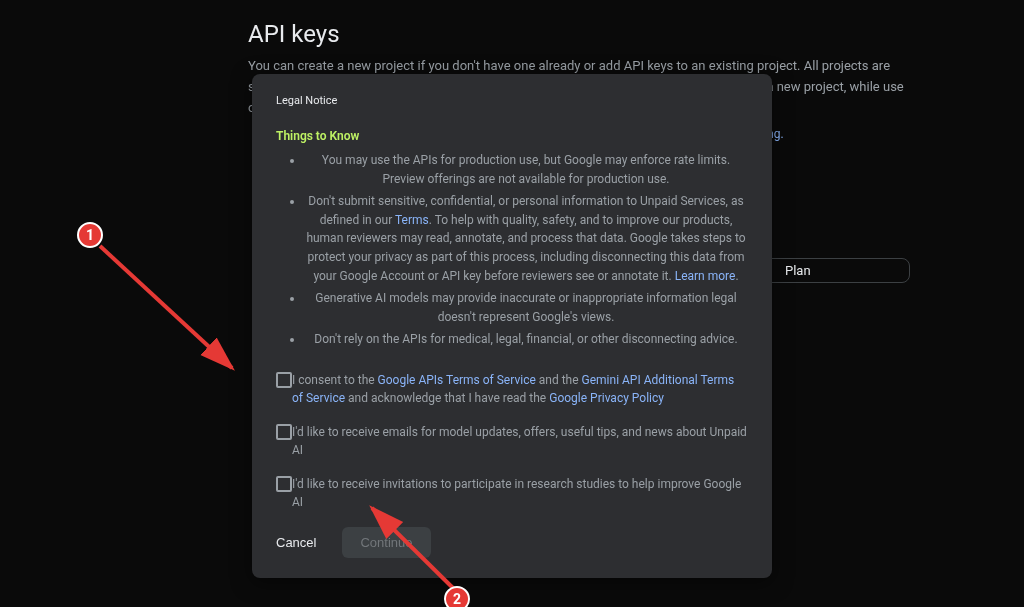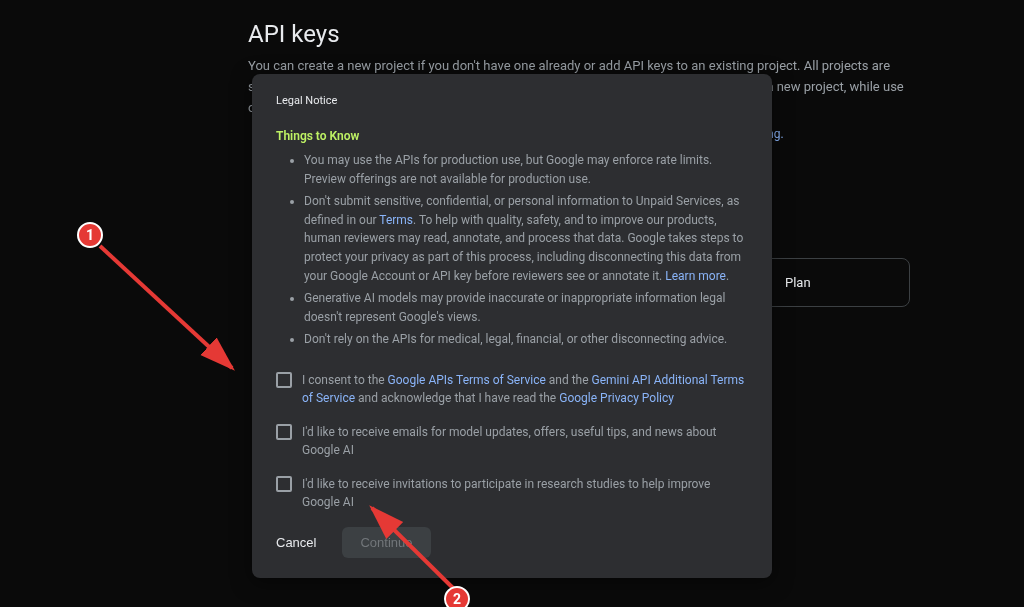--- a/index.html
+++ b/index.html
@@ -35,21 +35,21 @@
     .page-description a {
       color: #8ab4f8;
       text-decoration: none;
     }
     .table-header {
       position: absolute;
       top: 258px;
       left: 760px;
       color: #e8eaed;
       font-size: 13px;
-      padding: 16px 24px;
+      padding: 4px 24px;
       border: 1px solid #3c4043;
       border-radius: 8px;
       width: 150px;
     }
     .modal-overlay {
       position: absolute;
       top: 0;
       left: 0;
       width: 100%;
       height: 100%;
@@ -86,31 +86,31 @@
     .things-heading {
       font-size: 12px;
       font-weight: 600;
       color: #bef264;
       margin-bottom: 8px;
     }
     .bullet-list {
       list-style: disc;
       padding-left: 28px;
       margin-bottom: 22px;
+      text-align: center;
     }
     .bullet-list li {
       font-size: 12px;
       color: #9aa0a6;
       line-height: 1.55;
       margin-bottom: 4px;
     }
     .checkbox-row {
       display: flex;
       align-items: flex-start;
-      gap: 10px;
       margin-bottom: 16px;
     }
     .checkbox {
       width: 16px;
       height: 16px;
       border: 2px solid #9aa0a6;
       border-radius: 2px;
       flex-shrink: 0;
       margin-top: 1px;
       cursor: pointer;
@@ -201,21 +201,21 @@
 
     <div class="checkbox-row">
       <div class="checkbox"></div>
       <div class="checkbox-label">
         <span>I consent to the </span><a href="#">Google APIs Terms of Service</a><span> and the </span><a href="#">Gemini API Additional Terms of Service</a><span> and acknowledge that I have read the </span><a href="#">Google Privacy Policy</a>
       </div>
     </div>
 
     <div class="checkbox-row">
       <div class="checkbox"></div>
-      <div class="checkbox-label">I'd like to receive emails for model updates, offers, useful tips, and news about Google AI</div>
+      <div class="checkbox-label">I'd like to receive emails for model updates, offers, useful tips, and news about Unpaid AI</div>
     </div>
 
     <div class="checkbox-row">
       <div class="checkbox"></div>
       <div class="checkbox-label">I'd like to receive invitations to participate in research studies to help improve Google AI</div>
     </div>
 
     <div class="modal-actions">
       <button class="btn btn-cancel">Cancel</button>
       <button class="btn btn-continue">Continue</button>

